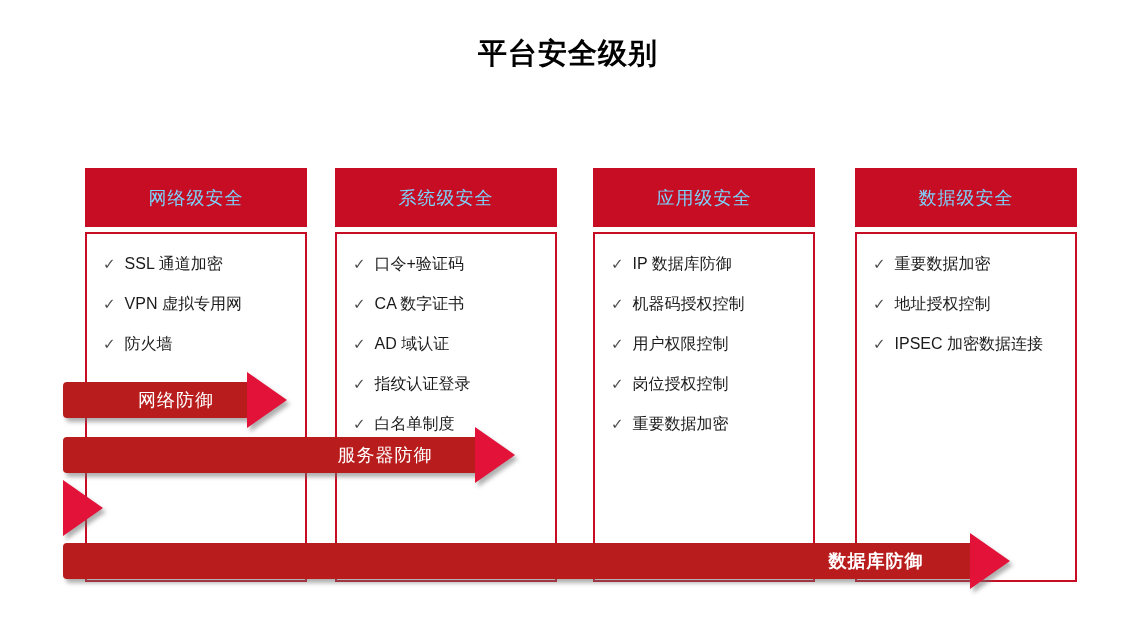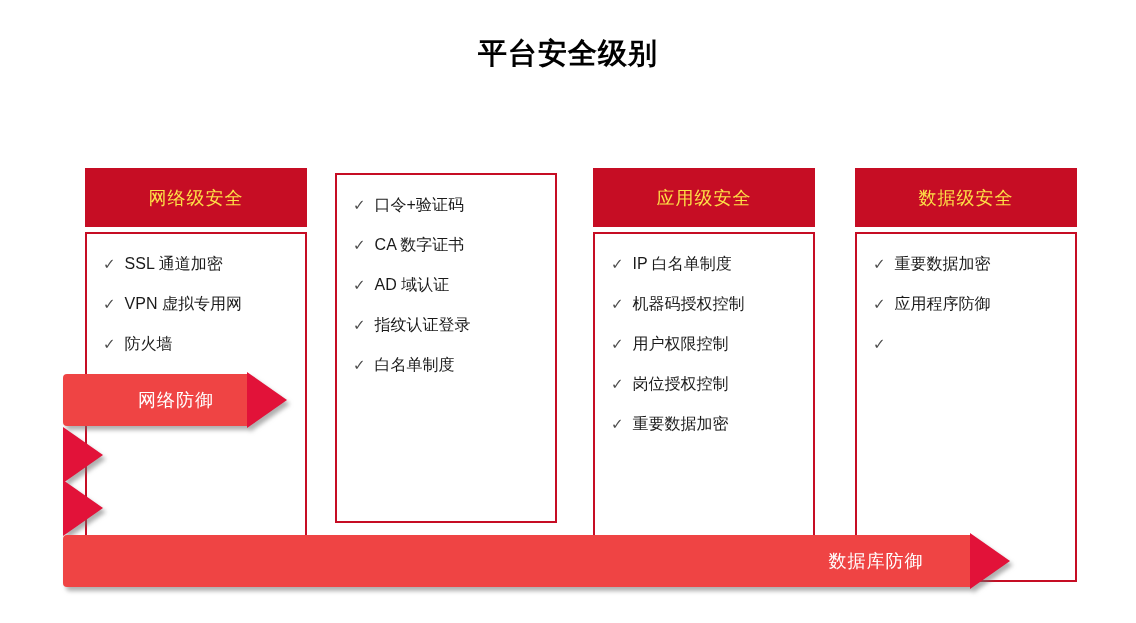--- a/index.html
+++ b/index.html
@@ -5,43 +5,43 @@
   html,body{margin:0;padding:0;background:#fff;}
   body{font-family:"Liberation Sans","DejaVu Sans",sans-serif;}
   .canvas{position:relative;width:1136px;height:623px;background:#fff;overflow:hidden;}
 
   .page-title{position:absolute;top:34px;left:0;width:100%;text-align:center;
     font-size:29px;font-weight:bold;color:#000;letter-spacing:1px;}
 
   .column{position:absolute;top:168px;width:222px;height:422px;}
   .col-1{left:85px;} .col-2{left:335px;} .col-3{left:585px;padding-left:8px;} .col-4{left:835px;padding-left:20px;}
 
-  .col-header{height:59px;background:#C60D24;color:#fde047;display:flex;
+  .col-header{height:59px;background:#C60D24;color:#7dd3fc;display:flex;
     align-items:center;justify-content:center;font-size:18px;letter-spacing:1px;}
   .col-body{margin-top:5px;height:350px;border:2px solid #C60D24;background:#fff;
     padding:10px 0 0 16px;box-sizing:border-box;}
 
   .item{display:flex;align-items:center;height:40px;font-size:16px;color:#1a1a1a;white-space:nowrap;}
   .check{color:#4d4d4d;font-size:15px;margin-right:9px;flex:0 0 auto;}
 
   .arrow{position:absolute;height:56px;display:flex;align-items:center;
     filter:drop-shadow(3px 4px 2px rgba(110,110,110,0.55));}
-  .arrow-shaft{position:relative;height:52px;background:#ef4444;border-radius:4px 0 0 4px;}
+  .arrow-shaft{position:relative;height:36px;background:#b91c1c;border-radius:4px 0 0 4px;}
   .arrow-head{width:0;height:0;border-top:28px solid transparent;
     border-bottom:28px solid transparent;border-left:40px solid #E21239;}
   .arrow-label{position:absolute;top:50%;transform:translate(-50%,-50%);
     color:#fff;font-size:18px;white-space:nowrap;letter-spacing:1px;}
 
   .arrow-1{left:63px;top:372px;} .arrow-1 .arrow-shaft{width:184px;}
   .arrow-1 .arrow-label{left:113px;}
   .arrow-2{left:63px;top:427px;} .arrow-2 .arrow-shaft{width:412px;}
   .arrow-2 .arrow-label{left:322px;}
   .arrow-3{left:63px;top:480px;} .arrow-3 .arrow-shaft{width:664px;}
   .arrow-3 .arrow-label{left:569px;}
-  .arrow-4{left:63px;top:533px;} .arrow-4 .arrow-shaft{width:907px;}
+  .arrow-4{left:63px;top:533px;font-weight:bold;} .arrow-4 .arrow-shaft{width:907px;}
   .arrow-4 .arrow-label{left:813px;}
 </style>
 </head>
 <body>
 
 <div class="canvas">
 
   <div class="page-title">平台安全级别</div>
 
   <div class="column col-1">
@@ -56,20 +56,21 @@
         <span>VPN 虚拟专用网</span>
       </div>
       <div class="item">
         <span class="check">✓</span>
         <span>防火墙</span>
       </div>
     </div>
   </div>
 
   <div class="column col-2">
+    <div class="col-header">系统级安全</div>
     <div class="col-body">
       <div class="item">
         <span class="check">✓</span>
         <span>口令+验证码</span>
       </div>
       <div class="item">
         <span class="check">✓</span>
         <span>CA 数字证书</span>
       </div>
       <div class="item">
@@ -85,21 +86,21 @@
         <span>白名单制度</span>
       </div>
     </div>
   </div>
 
   <div class="column col-3">
     <div class="col-header">应用级安全</div>
     <div class="col-body">
       <div class="item">
         <span class="check">✓</span>
-        <span>IP 白名单制度</span>
+        <span>IP 数据库防御</span>
       </div>
       <div class="item">
         <span class="check">✓</span>
         <span>机器码授权控制</span>
       </div>
       <div class="item">
         <span class="check">✓</span>
         <span>用户权限控制</span>
       </div>
       <div class="item">
@@ -115,36 +116,40 @@
 
   <div class="column col-4">
     <div class="col-header">数据级安全</div>
     <div class="col-body">
       <div class="item">
         <span class="check">✓</span>
         <span>重要数据加密</span>
       </div>
       <div class="item">
         <span class="check">✓</span>
-        <span>应用程序防御</span>
+        <span>地址授权控制</span>
       </div>
       <div class="item">
         <span class="check">✓</span>
+        <span>IPSEC 加密数据连接</span>
       </div>
     </div>
   </div>
 
   <div class="arrow arrow-1">
     <div class="arrow-shaft">
       <span class="arrow-label">网络防御</span>
     </div>
     <div class="arrow-head"></div>
   </div>
 
   <div class="arrow arrow-2">
+    <div class="arrow-shaft">
+      <span class="arrow-label">服务器防御</span>
+    </div>
     <div class="arrow-head"></div>
   </div>
 
   <div class="arrow arrow-3">
     <div class="arrow-head"></div>
   </div>
 
   <div class="arrow arrow-4">
     <div class="arrow-shaft">
       <span class="arrow-label">数据库防御</span>

